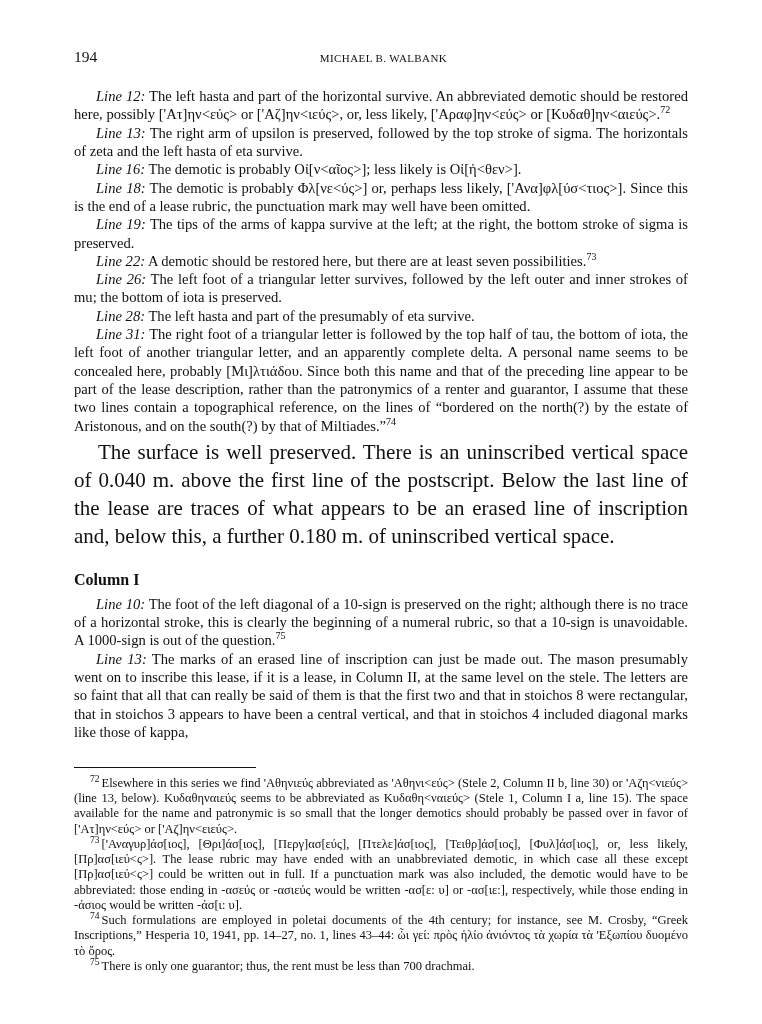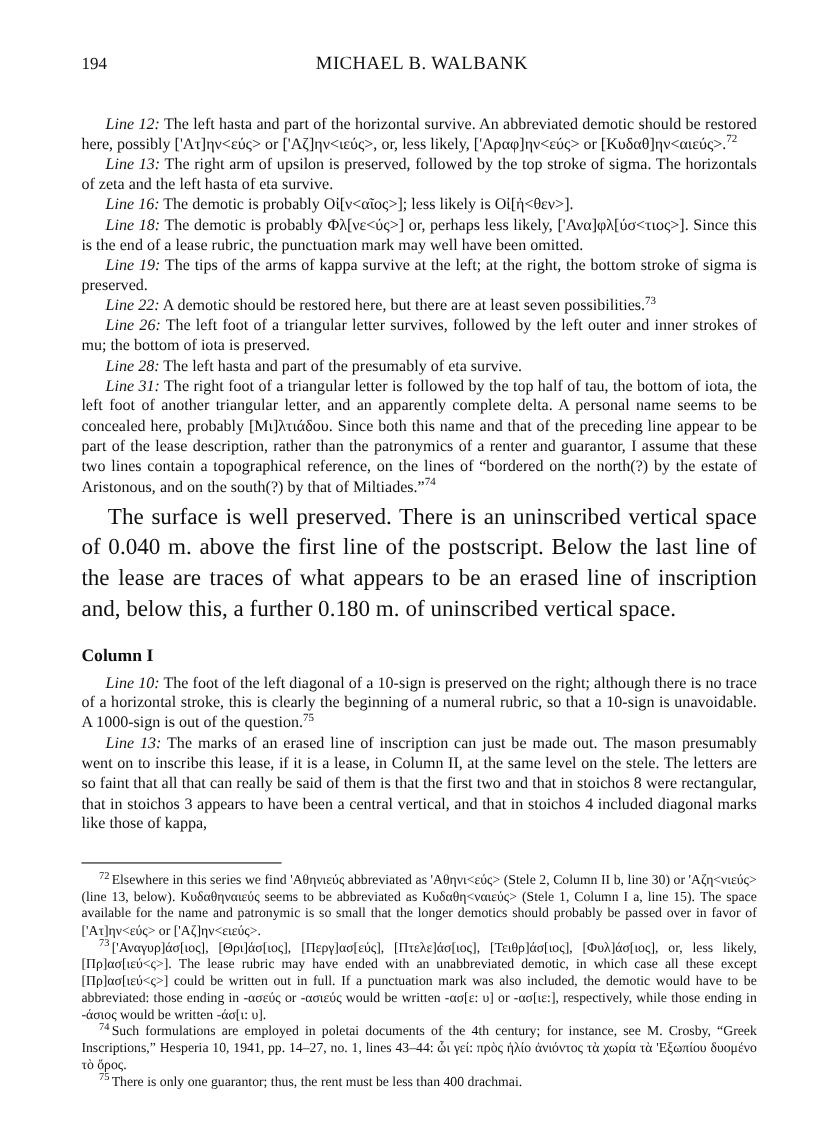--- a/index.html
+++ b/index.html
@@ -18,31 +18,31 @@
   .page {
     position: relative;
     width: 762px;
     height: 1024px;
     box-sizing: border-box;
     padding: 48px 74px 40px 74px;
   }
   .header {
     display: flex;
     align-items: baseline;
-    margin-bottom: 36px;
+    margin-bottom: 21px;
     justify-content: center;
   }
   .folio {
     font-size: 15.5px;
     width: 60px;
   }
   .running-head {
     flex: 1;
     text-align: center;
-    font-size: 17px;
+    font-size: 11px;
     letter-spacing: 0.6px;
     padding-right: 55px;
   }
   .body-col {
     font-size: 14.6px;
     line-height: 1.255;
     text-align: justify;
     font-family: Liberation Serif, serif;
   }
   p.note {
@@ -127,16 +127,16 @@
     <p class="note"><span class="it">Line 10:</span><span> The foot of the left diagonal of a 10-sign is preserved on the right; although there is no trace of a horizontal stroke, this is clearly the beginning of a numeral rubric, so that a 10-sign is unavoidable. A 1000-sign is out of the question.</span><sup class="fn">75</sup></p>
     <p class="note"><span class="it">Line 13:</span><span> The marks of an erased line of inscription can just be made out. The mason presumably went on to inscribe this lease, if it is a lease, in Column II, at the same level on the stele. The letters are so faint that all that can really be said of them is that the first two and that in stoichos 8 were rectangular, that in stoichos 3 appears to have been a central vertical, and that in stoichos 4 included diagonal marks like those of kappa,</span></p>
   </div>
 
   <hr class="rule">
 
   <div class="footnotes">
     <p><span class="fnum">72</span><span>Elsewhere in this series we find 'Αθηνιεύς abbreviated as 'Αθηνι&lt;εύς&gt; (Stele 2, Column II b, line 30) or 'Αζη&lt;νιεύς&gt; (line 13, below). Κυδαθηναιεύς seems to be abbreviated as Κυδαθη&lt;ναιεύς&gt; (Stele 1, Column I a, line 15). The space available for the name and patronymic is so small that the longer demotics should probably be passed over in favor of ['Ατ]ην&lt;εύς&gt; or ['Αζ]ην&lt;ειεύς&gt;.</span></p>
     <p><span class="fnum">73</span><span>['Αναγυρ]άσ[ιος], [Θρι]άσ[ιος], [Περγ]ασ[εύς], [Πτελε]άσ[ιος], [Τειθρ]άσ[ιος], [Φυλ]άσ[ιος], or, less likely, [Πρ]ασ[ιεύ&lt;ς&gt;]. The lease rubric may have ended with an unabbreviated demotic, in which case all these except [Πρ]ασ[ιεύ&lt;ς&gt;] could be written out in full. If a punctuation mark was also included, the demotic would have to be abbreviated: those ending in -ασεύς or -ασιεύς would be written -ασ[ε: υ] or -ασ[ιε:], respectively, while those ending in -άσιος would be written -άσ[ι: υ].</span></p>
     <p><span class="fnum">74</span><span>Such formulations are employed in poletai documents of the 4th century; for instance, see M. Crosby, “Greek Inscriptions,” Hesperia 10, 1941, pp. 14–27, no. 1, lines 43–44: ὧι γεί: πρὸς ἡλίο ἀνιόντος τὰ χωρία τὰ 'Εξωπίου δυομένο τὸ ὄρος.</span></p>
-    <p><span class="fnum">75</span><span>There is only one guarantor; thus, the rent must be less than 400 drachmai.</span></p>
+    <p><span class="fnum">75</span><span>There is only one guarantor; thus, the rent must be less than 700 drachmai.</span></p>
   </div>
 
 </div>
 
 </body></html>

